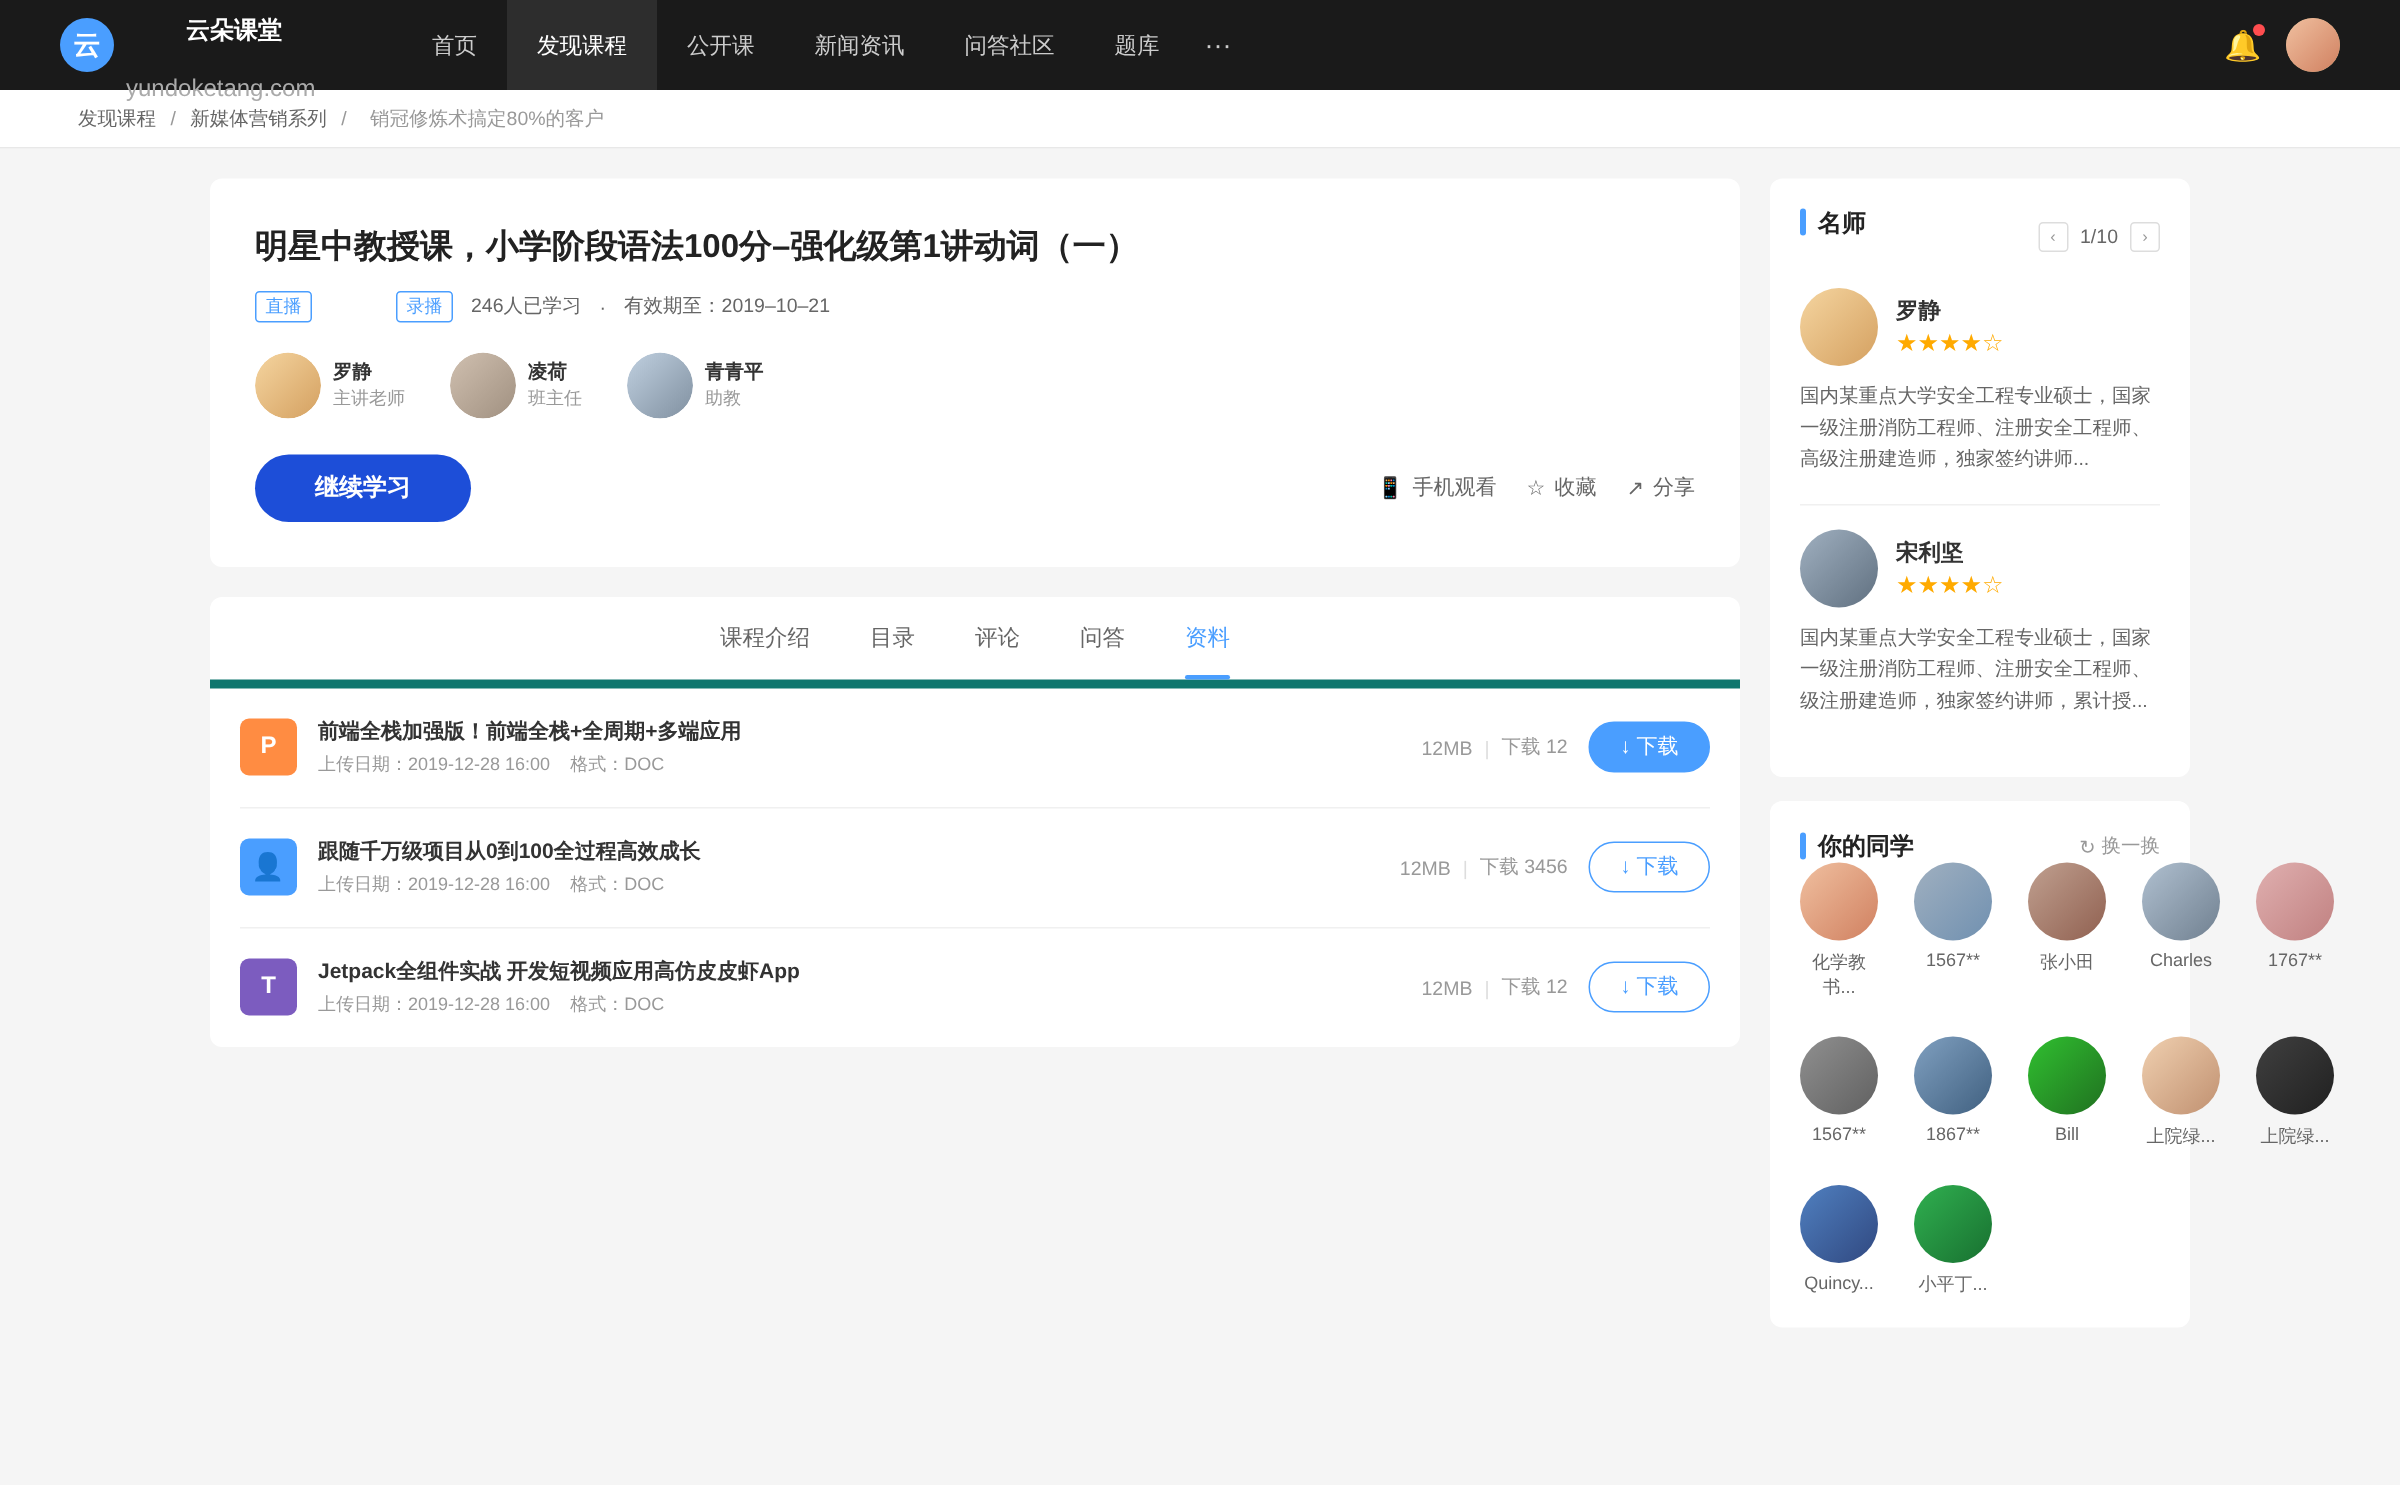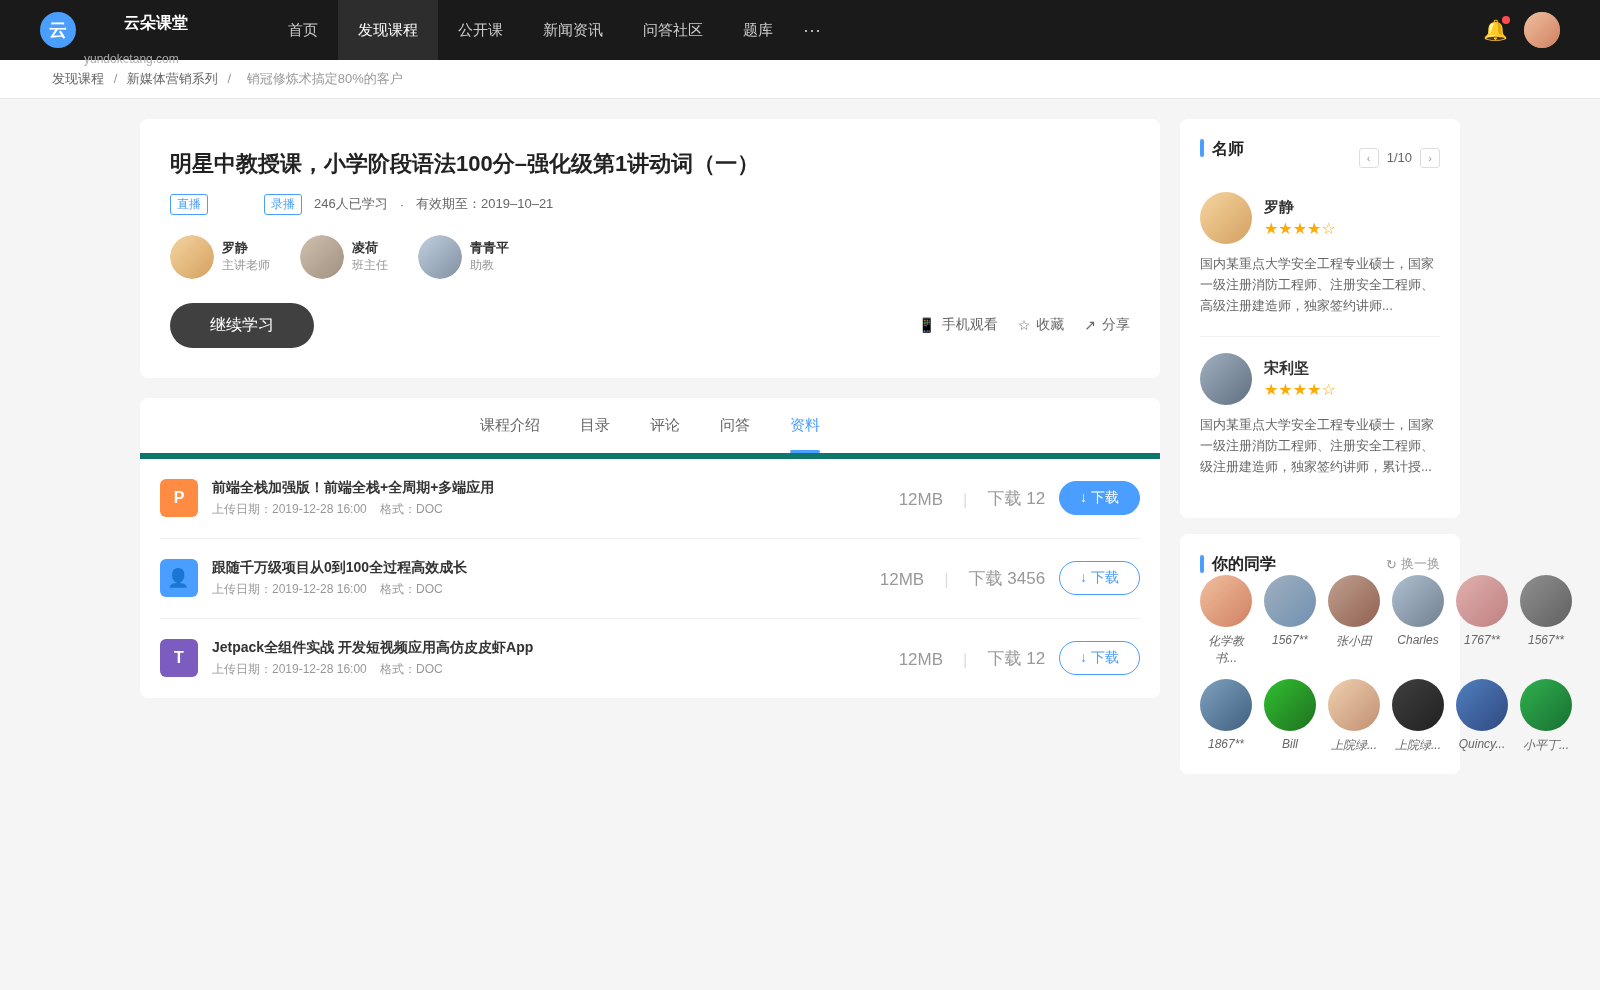--- a/index.html
+++ b/index.html
@@ -44,21 +44,21 @@
     .teacher-avatar-img { width: 100%; height: 100%; border-radius: 50%; }
     .teacher-info { font-size: 13px; }
     .teacher-name { font-weight: bold; color: #333; }
     .teacher-role { color: #999; font-size: 12px; }
     .progress-section { margin-bottom: 24px; }
     .progress-label { color: #4a9eff; font-size: 15px; font-weight: bold; margin-bottom: 4px; }
     .progress-sub { color: #999; font-size: 13px; display: inline; margin-left: 8px; }
     .progress-bar-bg { height: 4px; background: #e8e8e8; border-radius: 2px; margin-top: 8px; width: 200px; }
     .progress-bar-fill { height: 4px; background: #4a9eff; border-radius: 2px; }
     .actions { display: flex; align-items: center; gap: 20px; }
-    .btn-continue { background: #404040; color: white; border: none; border-radius: 25px; padding: 12px 40px; font-size: 16px; cursor: pointer; font-weight: normal; }
+    .btn-continue { background: #1d4ed8; color: white; border: none; border-radius: 25px; padding: 12px 40px; font-size: 16px; cursor: pointer; font-weight: bold; }
     .action-btns { display: flex; gap: 20px; margin-left: auto; }
     .action-btn { display: flex; align-items: center; gap: 6px; color: #666; cursor: pointer; font-size: 14px; border: none; background: none; }
 
     
     .tabs-card { background: white; border-radius: 8px; padding: 0; margin-bottom: 20px; }
     .tabs { display: flex; border-bottom: 6px solid #0f766e; padding: 0 20px; justify-content: center; }
     .tab { padding: 18px 20px; font-size: 15px; color: #666; cursor: pointer; position: relative; }
     .tab.active { color: #4a9eff; }
     .tab.active::after { content: ''; position: absolute; bottom: 0; left: 50%; transform: translateX(-50%); width: 30px; height: 3px; background: #4a9eff; border-radius: 2px; }
 
@@ -66,21 +66,21 @@
     .resource-list { padding: 0 20px; }
     .resource-item { display: flex; align-items: center; padding: 20px 0; border-bottom: 1px solid #f0f0f0; gap: 14px; }
     .resource-item:last-child { border-bottom: none; }
     .resource-icon { width: 38px; height: 38px; border-radius: 6px; display: flex; align-items: center; justify-content: center; color: white; font-size: 16px; font-weight: bold; flex-shrink: 0; }
     .resource-icon.orange { background: #ff8c42; }
     .resource-icon.blue { background: #4a9eff; }
     .resource-icon.purple { background: #7c5cbf; }
     .resource-info { flex: 1; min-width: 0; }
     .resource-name { font-size: 14px; font-weight: bold; color: #333; margin-bottom: 4px; }
     .resource-meta { font-size: 12px; color: #999; }
-    .resource-stats { display: flex; align-items: flex-end; gap: 20px; color: #999; font-size: 17px; white-space: nowrap; }
+    .resource-stats { display: flex; align-items: center; gap: 8px; color: #999; font-size: 13px; white-space: nowrap; }
     .resource-sep { color: #ddd; }
     .btn-download { border: 1px solid #4a9eff; color: #4a9eff; background: white; border-radius: 20px; padding: 7px 20px; cursor: pointer; display: flex; align-items: center; gap: 6px; font-size: 14px; }
     .btn-download.filled { background: #4a9eff; color: white; }
 
     
     .sidebar-card { background: white; border-radius: 8px; padding: 20px; margin-bottom: 16px; }
     .sidebar-card-title { display: flex; align-items: flex-start; gap: 8px; font-size: 16px; font-weight: bold; color: #222; margin-bottom: 16px; }
     .sidebar-card-title::before { content: ''; width: 4px; height: 18px; background: #4a9eff; border-radius: 2px; display: inline-block; }
     .sidebar-nav { display: flex; align-items: center; gap: 8px; margin-left: auto; font-size: 13px; color: #999; }
     .nav-btn { width: 20px; height: 20px; border: 1px solid #ddd; border-radius: 3px; display: flex; align-items: center; justify-content: center; cursor: pointer; font-size: 11px; color: #999; }
@@ -93,21 +93,21 @@
     .teacher-sidebar-name { font-size: 15px; font-weight: bold; color: #333; }
     .stars { color: #ffaa00; font-size: 16px; margin-top: 2px; }
     .teacher-sidebar-desc { font-size: 13px; color: #666; line-height: 1.6; }
     .teacher-divider { border: none; border-top: 1px solid #f0f0f0; margin: 16px 0; }
 
     
     .classmates-header { display: flex; align-items: center; }
     .classmates-title { display: flex; align-items: center; gap: 8px; font-size: 16px; font-weight: bold; color: #222; }
     .classmates-title::before { content: ''; width: 4px; height: 18px; background: #4a9eff; border-radius: 2px; display: inline-block; }
     .refresh-btn { margin-left: auto; color: #999; font-size: 13px; cursor: pointer; display: flex; align-items: center; gap: 4px; }
-    .classmates-grid { display: grid; grid-template-columns: repeat(6, 1fr); gap: 12px; font-style: italic; }
+    .classmates-grid { display: grid; grid-template-columns: repeat(5, 1fr); gap: 24px; }
     .classmate { display: flex; flex-direction: column; align-items: center; gap: 6px; }
     .classmate-avatar { width: 52px; height: 52px; border-radius: 50%; overflow: hidden; }
     .classmate-name { font-size: 12px; color: #666; text-align: center; }
 
     
     .av-1 { background: linear-gradient(135deg, #f0c0a0, #d08060); }
     .av-2 { background: linear-gradient(135deg, #a0b0c0, #7090b0); }
     .av-3 { background: linear-gradient(135deg, #c0a090, #906050); }
     .av-4 { background: linear-gradient(135deg, #b0c0d0, #708090); }
     .av-5 { background: linear-gradient(135deg, #e0b0b0, #c08080); }
@@ -127,21 +127,21 @@
     .songlikun-side { background: linear-gradient(135deg, #a0b0c0, #607080); }
   </style>
 </head>
 <body>
 
 <header class="header">
   <div class="logo">
     <div class="logo-icon">云</div>
     <div class="logo-text">
       <div class="main">云朵课堂</div>
-      <div style="font-size:12px;color:#aaa;">yundoketang.com</div>
+      <div style="font-size:16px;color:#aaa;">yundoketang.com</div>
     </div>
   </div>
   <nav class="nav">
     <a class="nav-item">首页</a>
     <a class="nav-item active">发现课程</a>
     <a class="nav-item">公开课</a>
     <a class="nav-item">新闻资讯</a>
     <a class="nav-item">问答社区</a>
     <a class="nav-item">题库</a>
     <span class="nav-item nav-more">···</span>

